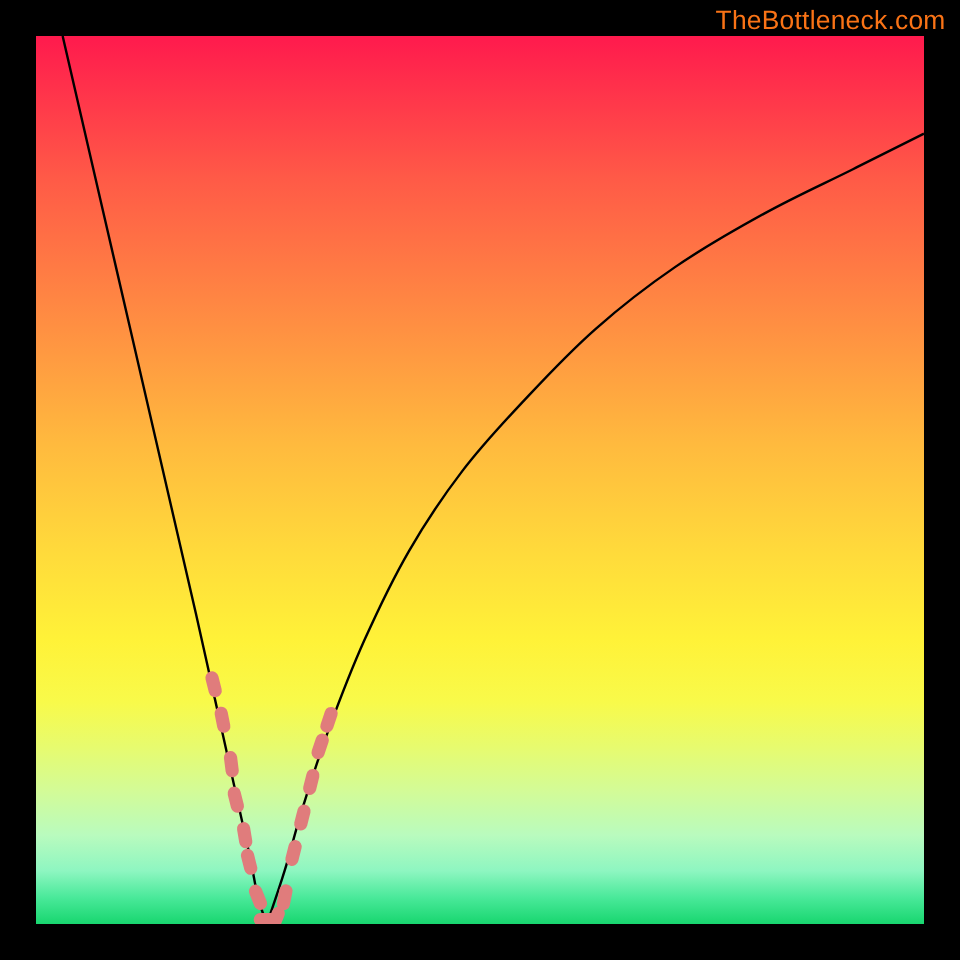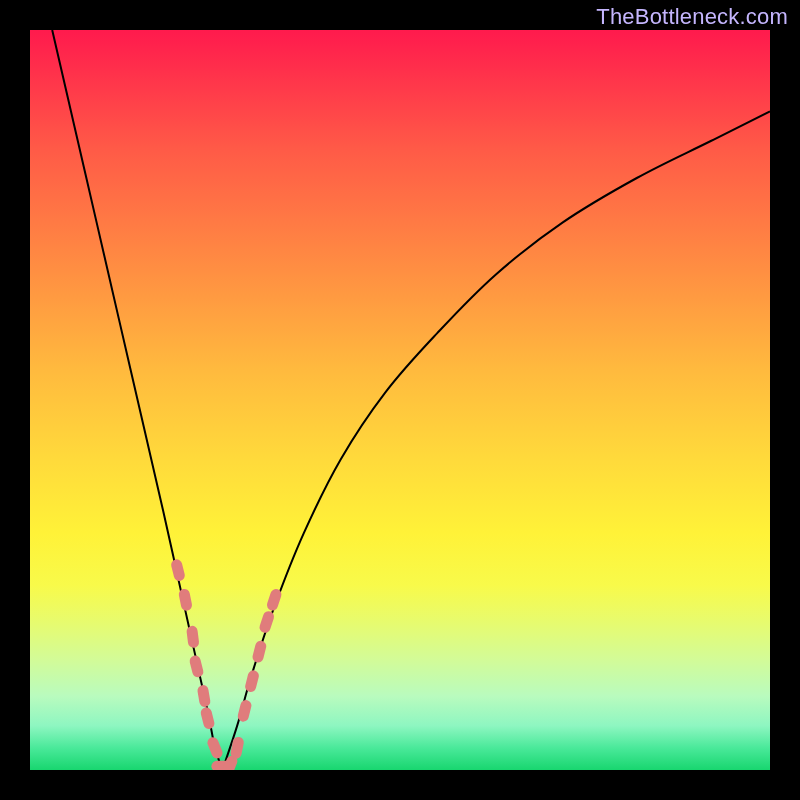--- a/index.html
+++ b/index.html
@@ -45,21 +45,21 @@
       #d3fb97 85%,
       #b9fbbe 90%,
       #8ef6c1 94%,
       #4ae99a 97%,
       #18d66f 100%);
   }
   .watermark {
     position: absolute;
     top: 4px;
     right: 12px;
-    color: #c4b5fd;
+    color: #f97316;
     font-size: 22px;
     letter-spacing: 0.2px;
     user-select: none;
   }
   svg.curves {
     position: absolute;
     top: 0; left: 0;
     width: 100%;
     height: 100%;
   }

